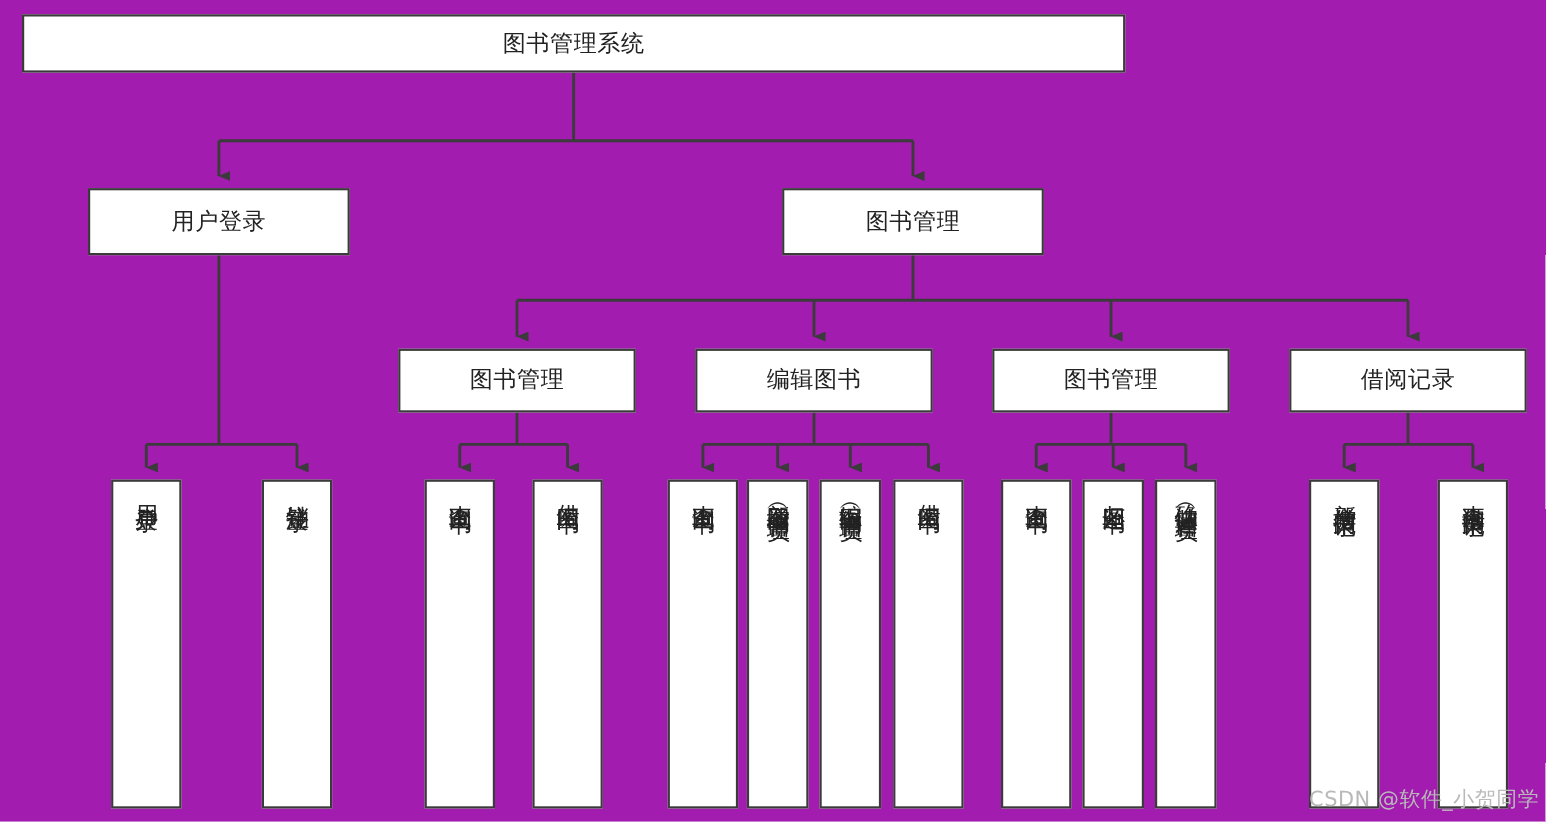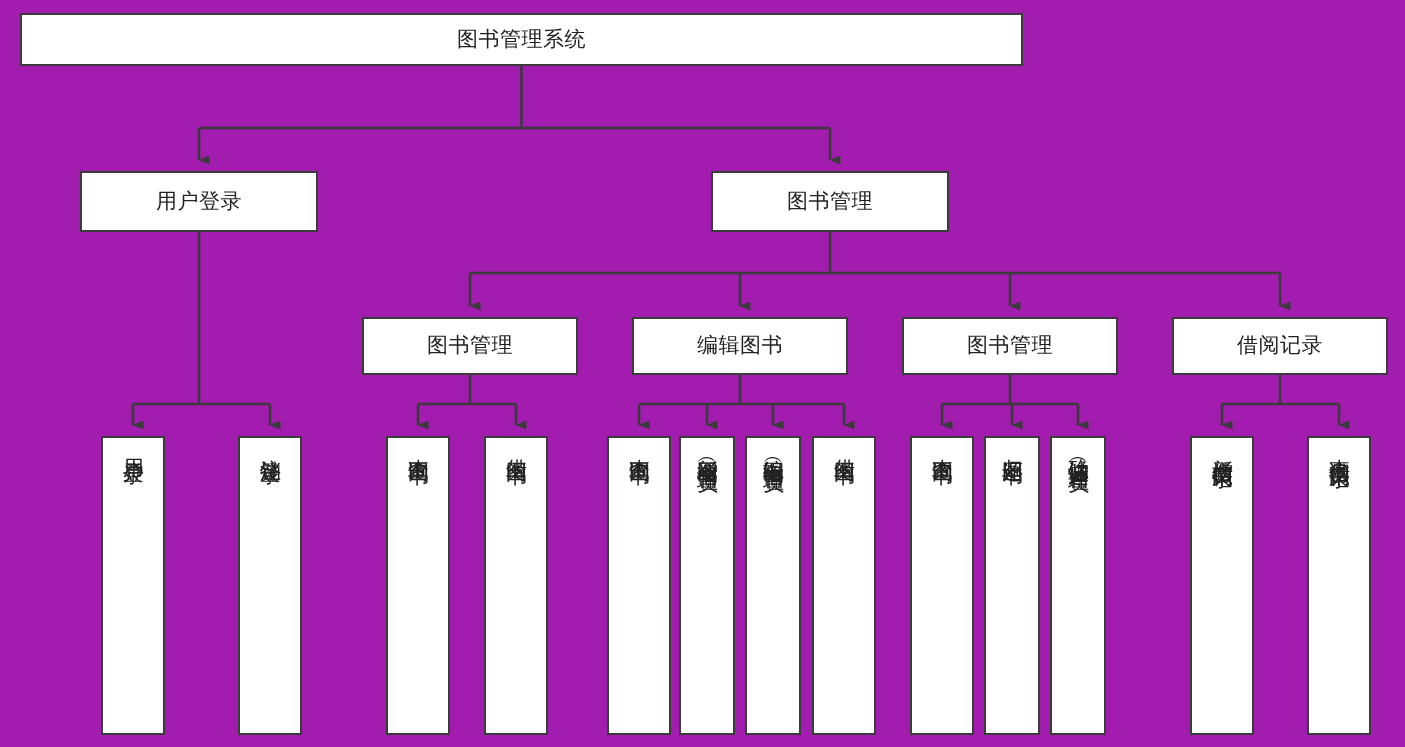--- a/index.html
+++ b/index.html
@@ -207,14 +207,15 @@
     <span class="label-v">确认归还（管理员）</span>
   </div>
 
   <div class="node leaf" style="left:1190px; top:436px; width:64px; height:299px;">
     <span class="label-v">新增借阅记录</span>
   </div>
   <div class="node leaf" style="left:1307px; top:436px; width:64px; height:299px;">
     <span class="label-v">查询借阅记录</span>
   </div>
 
+  <div class="watermark" style="left:1190px; top:714px;">CSDN @软件_小贺同学</div>
 
 </div>
 
 </body></html>

